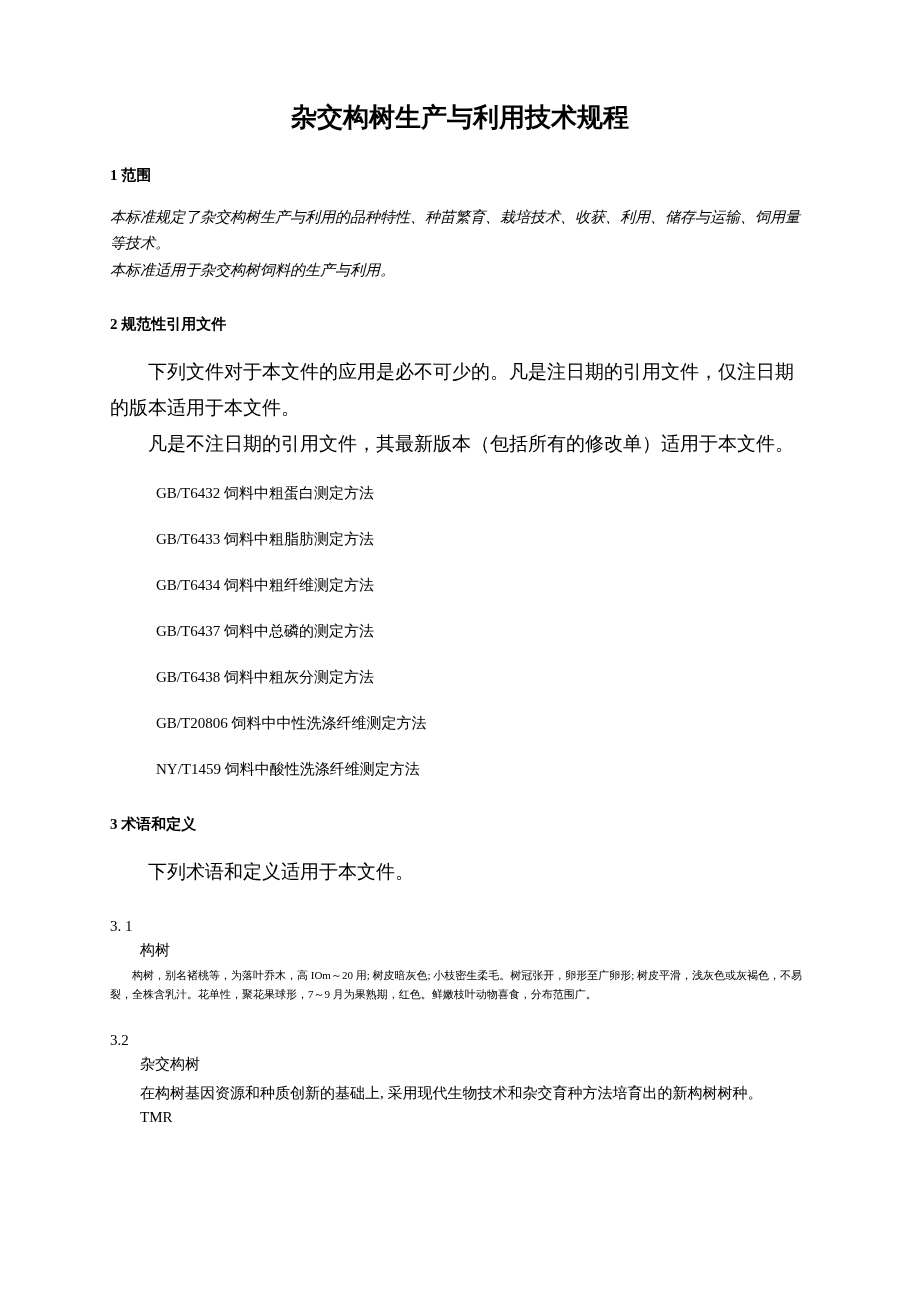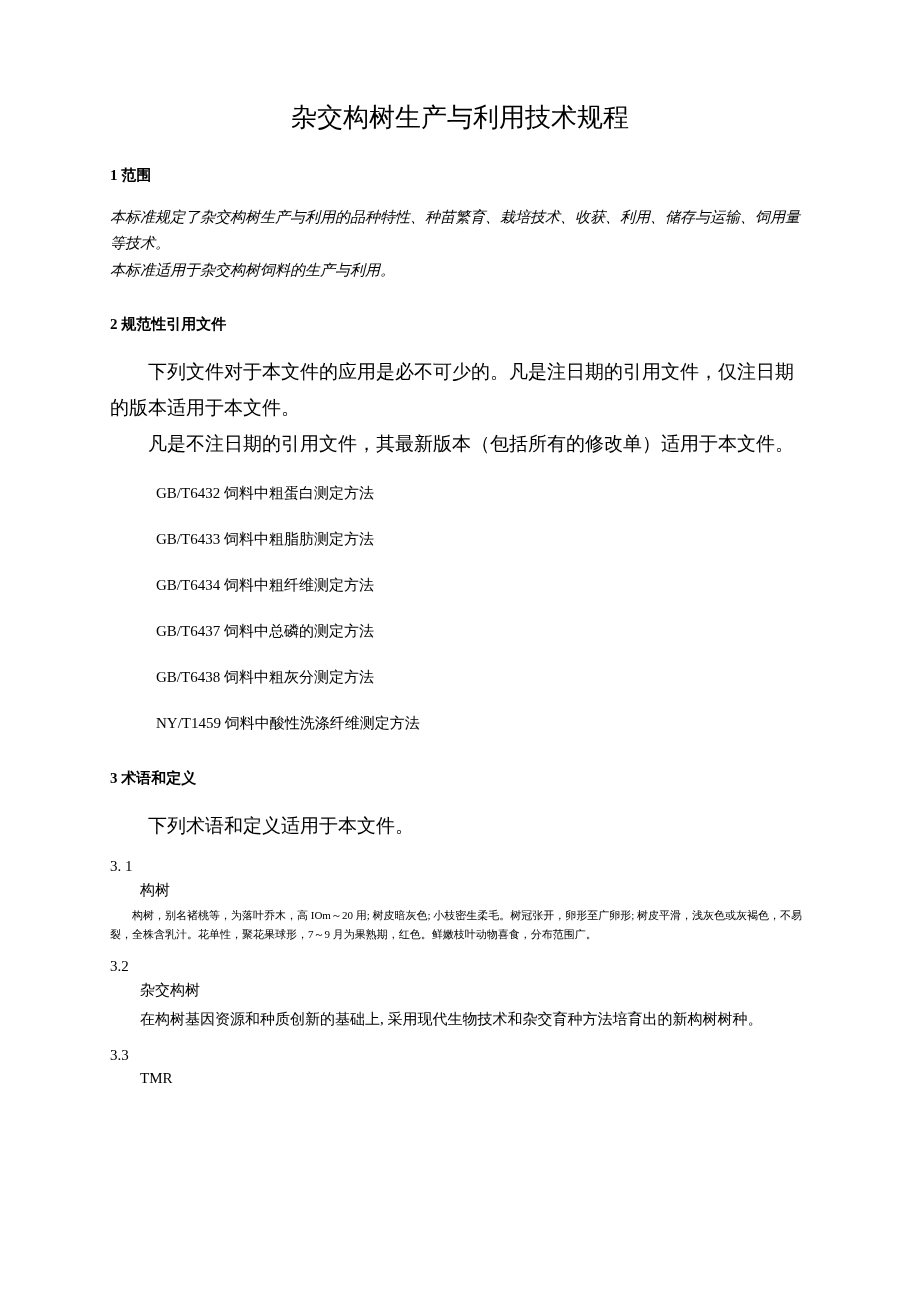--- a/index.html
+++ b/index.html
@@ -10,21 +10,21 @@
     width: 920px;
     color: #000;
   }
   .page {
     padding: 100px 110px 80px 110px;
   }
   .title {
     text-align: center;
     font-family: "SimHei", "黑体", sans-serif;
     font-size: 26px;
-    font-weight: normal;
+    font-weight: bold;
   }
   .section-heading {
     font-size: 15px;
     margin-top: 28px;
     margin-bottom: 18px;
     line-height: 1.6;
     font-weight: bold;
   }
   .para {
     font-size: 15px;
@@ -42,21 +42,21 @@
     margin: 4px 0 0 0;
   }
   .ref-item {
     font-size: 15px;
     line-height: 2.0;
     margin: 16px;
     text-indent: 2em;
   }
   .sub-num {
     font-size: 15px;
-    margin-top: 14px;
+    margin-top: 28px;
     margin-bottom: 6px;
   }
   .sub-title {
     font-size: 15px;
     margin: 2px 0 6px 0;
     text-indent: 2em;
   }
   .sub-body {
     font-size: 11px;
     line-height: 1.75;
@@ -83,30 +83,30 @@
 
   <div class="section-heading">2 规范性引用文件</div>
   <p class="para-indent">下列文件对于本文件的应用是必不可少的。凡是注日期的引用文件，仅注日期的版本适用于本文件。</p>
   <p class="para-indent">凡是不注日期的引用文件，其最新版本（包括所有的修改单）适用于本文件。</p>
   <div class="ref-list">
     <p class="ref-item">GB/T6432 饲料中粗蛋白测定方法</p>
     <p class="ref-item">GB/T6433 饲料中粗脂肪测定方法</p>
     <p class="ref-item">GB/T6434 饲料中粗纤维测定方法</p>
     <p class="ref-item">GB/T6437 饲料中总磷的测定方法</p>
     <p class="ref-item">GB/T6438 饲料中粗灰分测定方法</p>
+    <p class="ref-item">GB/T20806 饲料中中性洗涤纤维测定方法</p>
     <p class="ref-item">NY/T1459 饲料中酸性洗涤纤维测定方法</p>
   </div>
 
   <div class="section-heading">3 术语和定义</div>
   <p class="para-indent">下列术语和定义适用于本文件。</p>
 
   <div class="sub-num">3.   1</div>
   <div class="sub-title">构树</div>
   <p class="sub-body">构树，别名褚桃等，为落叶乔木，高 IOm～20 用; 树皮暗灰色; 小枝密生柔毛。树冠张开，卵形至广卵形; 树皮平滑，浅灰色或灰褐色，不易裂，全株含乳汁。花单性，聚花果球形，7～9 月为果熟期，红色。鲜嫩枝叶动物喜食，分布范围广。</p>
 
   <div class="sub-num">3.2</div>
   <div class="sub-title">杂交构树</div>
   <p class="sub-body-noindent">在构树基因资源和种质创新的基础上, 采用现代生物技术和杂交育种方法培育出的新构树树种。</p>
 
-  <div class="sub-num">3.3</div>
   <div class="sub-title">TMR</div>
 
 </div>
 
 </body></html>

